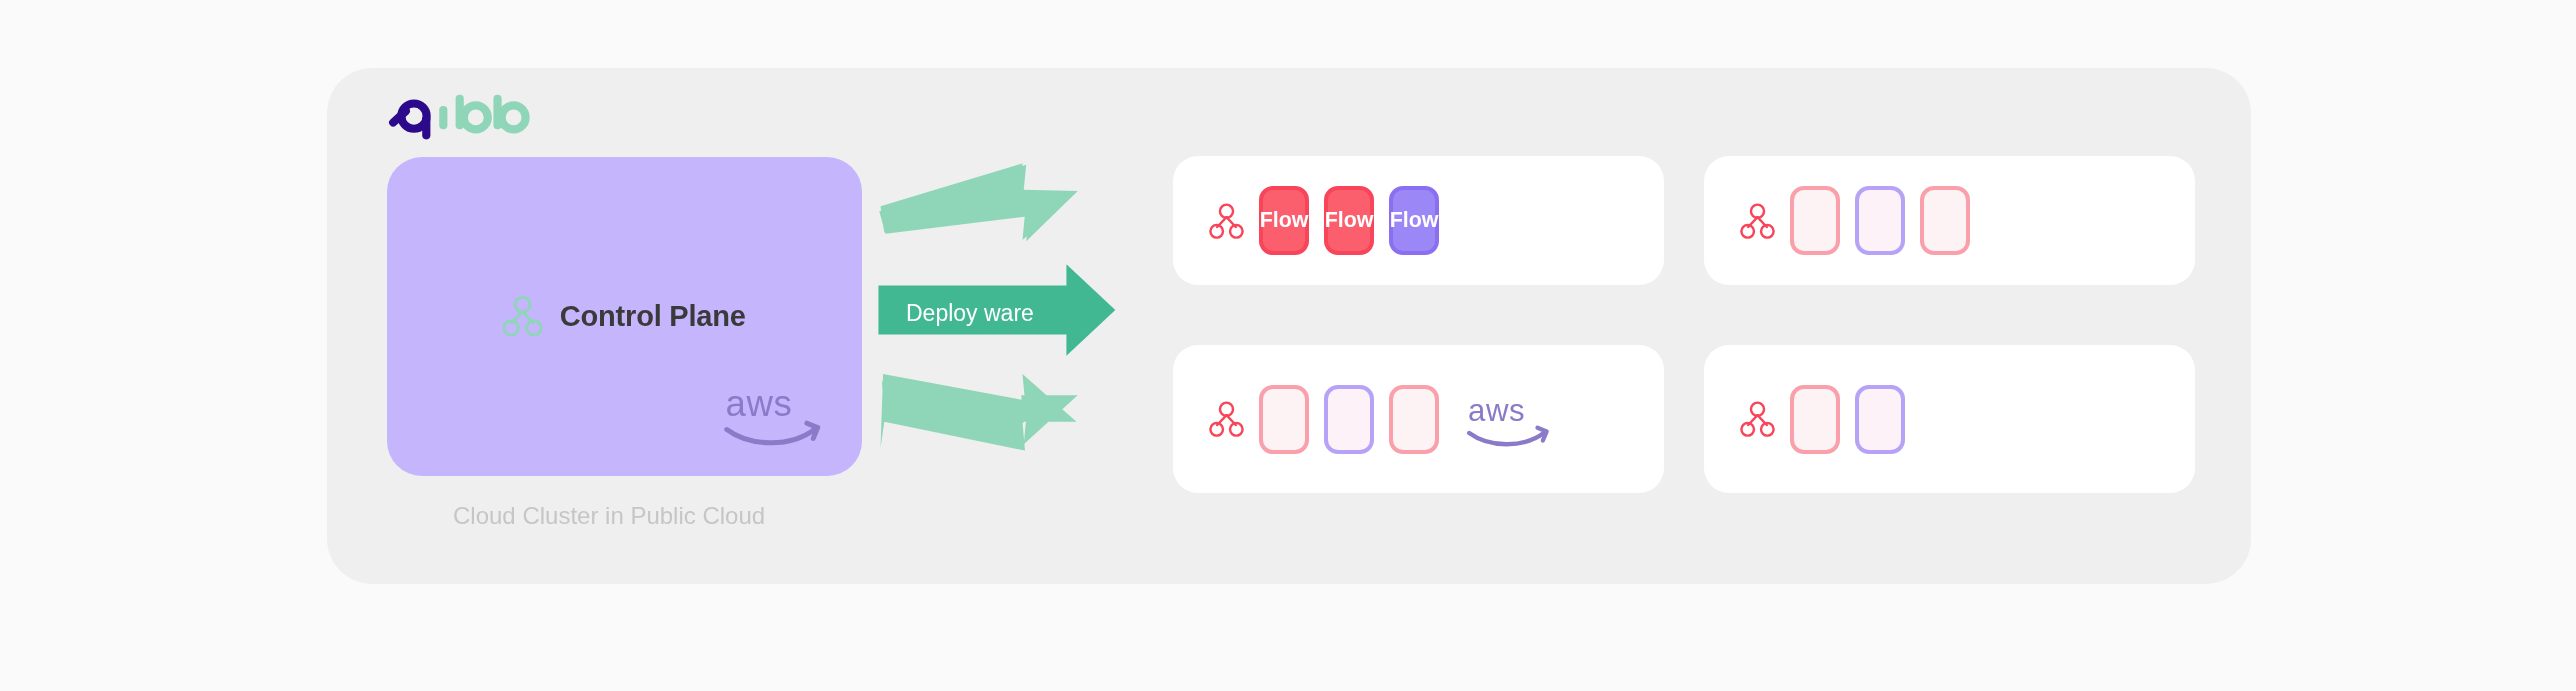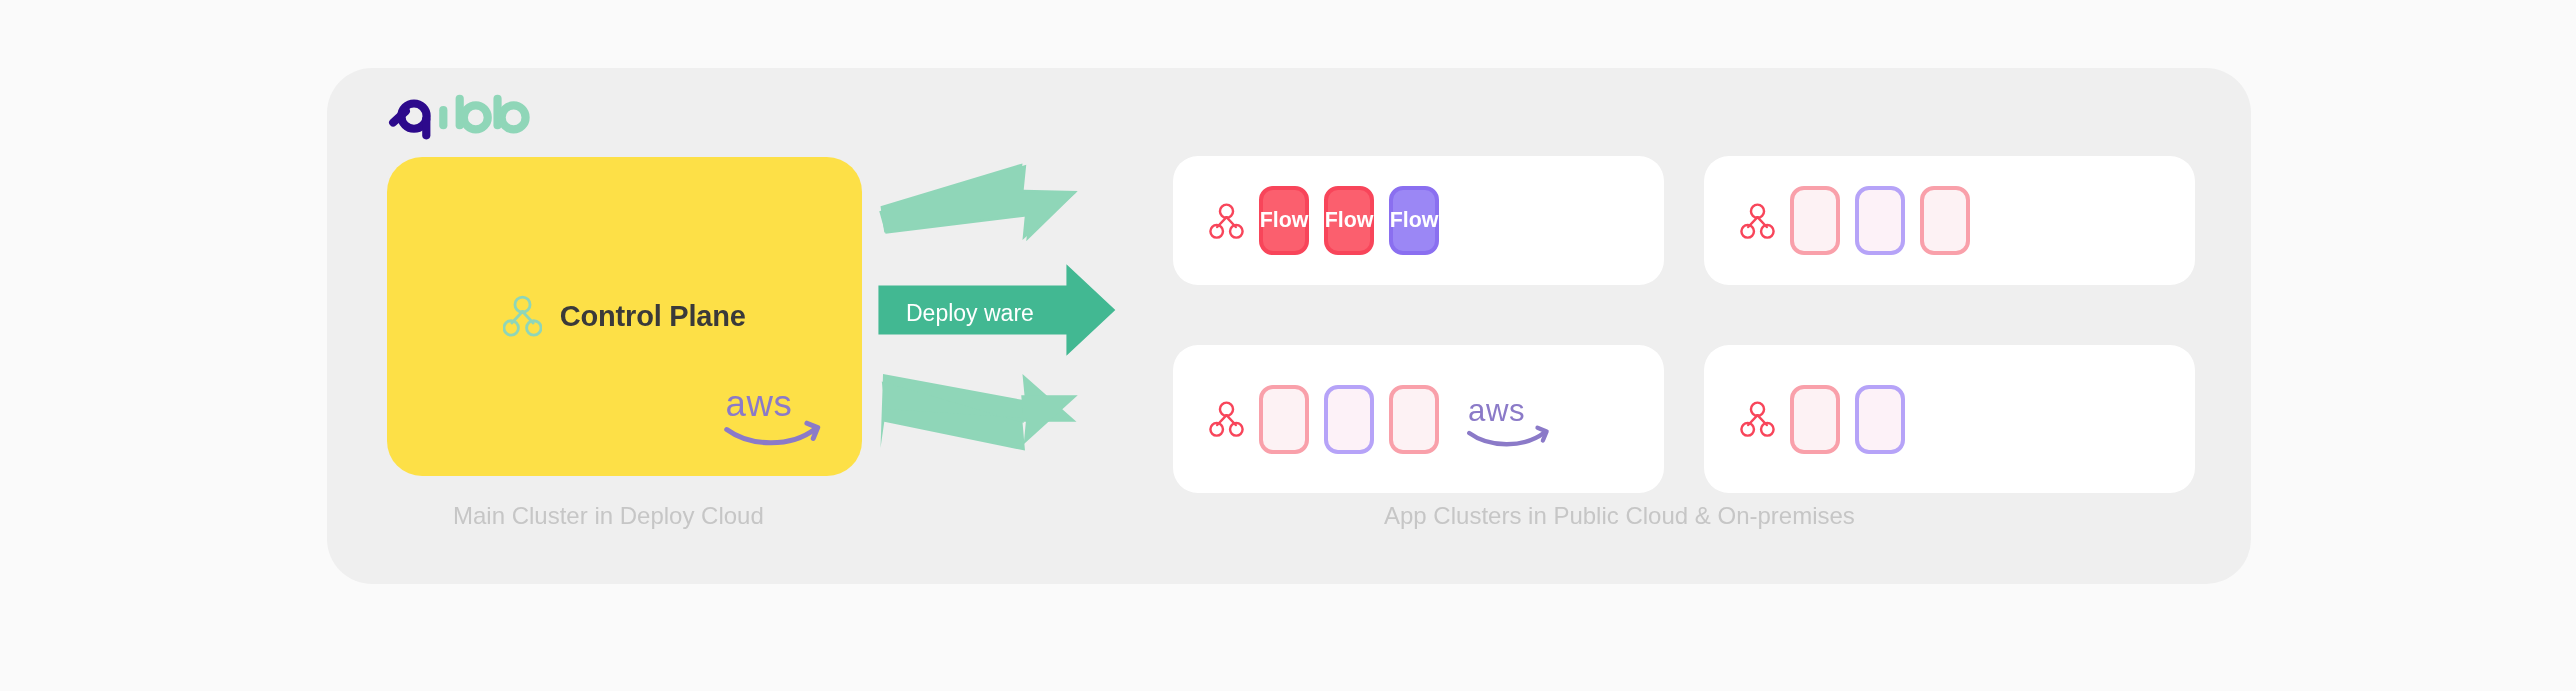--- a/index.html
+++ b/index.html
@@ -35,21 +35,21 @@
     height: 57px;
   }
 
   
   #control-plane-card {
     position: absolute;
     left: 60px;
     top: 89px;
     width: 475px;
     height: 319px;
-    background: #fde047;
+    background: #c4b5fd;
     border-radius: 35px;
   }
   #cp-row {
     position: absolute;
     left: 0;
     top: 50%;
     transform: translateY(-50%);
     width: 100%;
     display: flex;
     align-items: center;
@@ -286,17 +286,16 @@
           <circle cx="31" cy="15" r="12" fill="none" stroke="#f8455a" stroke-width="4.5"></circle>
           <circle cx="13" cy="52" r="11.5" fill="none" stroke="#f8455a" stroke-width="4.5"></circle>
           <circle cx="49" cy="52" r="11.5" fill="none" stroke="#f8455a" stroke-width="4.5"></circle>
         </svg>
       </span>
       <div class="flow-box outline-red"></div>
       <div class="flow-box outline-purple"></div>
     </div>
   </div>
 
-  <div class="caption" id="caption-left">Main Cluster in Deploy Cloud</div>
-  <div class="caption" id="caption-right">App Clusters in Public Cloud &amp; On-premises</div>
+  <div class="caption" id="caption-left">Cloud Cluster in Public Cloud</div>
 
 </div>
 
 
 </body></html>

